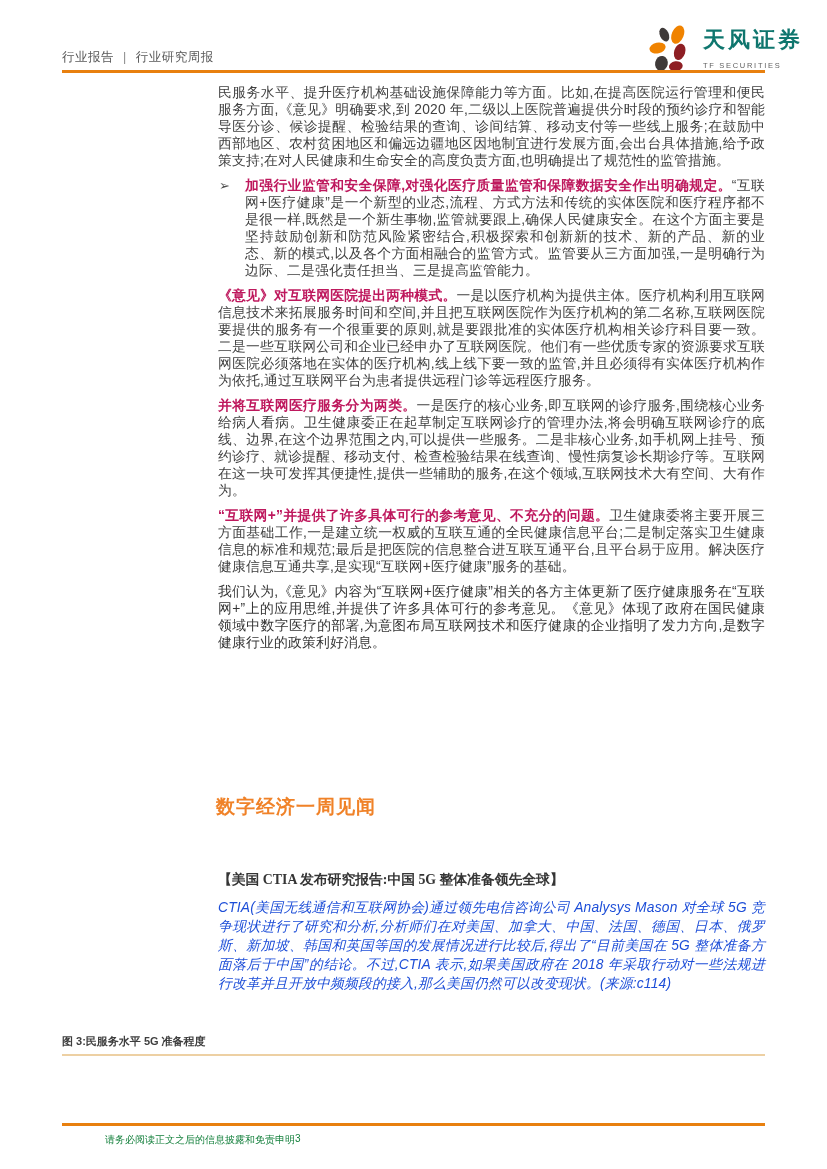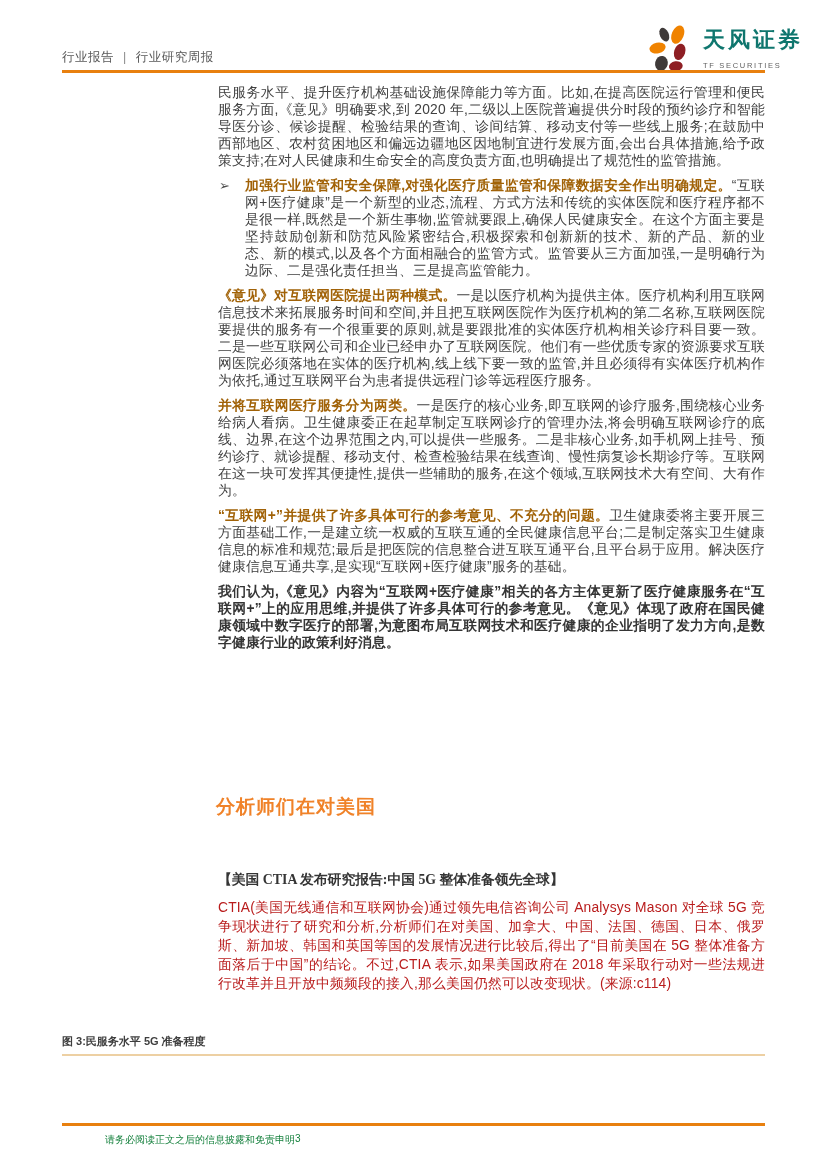--- a/index.html
+++ b/index.html
@@ -29,39 +29,39 @@
     font-size:7.5px; color:#5f5f5f; letter-spacing:1.7px; line-height:9px;
     white-space:nowrap;
     margin-top:9px;
   }
   
   .content { position:absolute; left:218px; top:84px; width:547px; }
   .para {
     margin:0 0 8px 0; font-size:13.8px; line-height:17px; color:#404040;
     text-align:justify; letter-spacing:0.2px;
   }
-  .para b { color:#a16207; }
+  .para b { color:#be185d; }
   .para.bullet { position:relative; padding-left:27px; }
   .para .bullet-glyph {
     position:absolute; left:1px; top:0; color:#4d4d4d; font-size:13px;
   }
-  .para.bold-para { font-weight:bold; color:#353535; }
+  .para.bold-para { font-weight:normal; color:#353535; }
   
   .section-heading {
     position:absolute; left:216px; top:794px; width:547px;
     font-size:19px; font-weight:bold; color:#f08228; letter-spacing:1px;
   }
   .news-title {
     position:absolute; left:218px; top:871px; width:547px;
     font-size:13.8px; font-weight:bold; color:#353535;font-family:Liberation Serif, serif;
   }
   .news-body {
     position:absolute; left:218px; top:898px; width:547px;
-    font-size:13.8px; line-height:19px; color:#b91c1c;
-    text-align:justify; letter-spacing:0.2px;
+    font-size:13.8px; line-height:19px; color:#1d4ed8;
+    text-align:justify; letter-spacing:0.2px;font-style:italic;
   }
   
   .figure-caption {
     position:absolute; left:62px; top:1034px; width:703px;
     font-size:11px; font-weight:bold; color:#3e3e3e;
   }
   .caption-rule {
     position:absolute; left:62px; top:1054px; width:703px; height:2px;
     background:#edd0a3;
   }
@@ -106,21 +106,21 @@
 
   <div class="content">
       <p class="para">民服务水平、提升医疗机构基础设施保障能力等方面。比如,在提高医院运行管理和便民服务方面,《意见》明确要求,到 2020 年,二级以上医院普遍提供分时段的预约诊疗和智能导医分诊、候诊提醒、检验结果的查询、诊间结算、移动支付等一些线上服务;在鼓励中西部地区、农村贫困地区和偏远边疆地区因地制宜进行发展方面,会出台具体措施,给予政策支持;在对人民健康和生命安全的高度负责方面,也明确提出了规范性的监管措施。</p>
       <p class="para bullet"><span class="bullet-glyph">➢</span><b>加强行业监管和安全保障,对强化医疗质量监管和保障数据安全作出明确规定。</b>“互联网+医疗健康”是一个新型的业态,流程、方式方法和传统的实体医院和医疗程序都不是很一样,既然是一个新生事物,监管就要跟上,确保人民健康安全。在这个方面主要是坚持鼓励创新和防范风险紧密结合,积极探索和创新新的技术、新的产品、新的业态、新的模式,以及各个方面相融合的监管方式。监管要从三方面加强,一是明确行为边际、二是强化责任担当、三是提高监管能力。</p>
       <p class="para"><b>《意见》对互联网医院提出两种模式。</b>一是以医疗机构为提供主体。医疗机构利用互联网信息技术来拓展服务时间和空间,并且把互联网医院作为医疗机构的第二名称,互联网医院要提供的服务有一个很重要的原则,就是要跟批准的实体医疗机构相关诊疗科目要一致。二是一些互联网公司和企业已经申办了互联网医院。他们有一些优质专家的资源要求互联网医院必须落地在实体的医疗机构,线上线下要一致的监管,并且必须得有实体医疗机构作为依托,通过互联网平台为患者提供远程门诊等远程医疗服务。</p>
       <p class="para"><b>并将互联网医疗服务分为两类。</b>一是医疗的核心业务,即互联网的诊疗服务,围绕核心业务给病人看病。卫生健康委正在起草制定互联网诊疗的管理办法,将会明确互联网诊疗的底线、边界,在这个边界范围之内,可以提供一些服务。二是非核心业务,如手机网上挂号、预约诊疗、就诊提醒、移动支付、检查检验结果在线查询、慢性病复诊长期诊疗等。互联网在这一块可发挥其便捷性,提供一些辅助的服务,在这个领域,互联网技术大有空间、大有作为。</p>
       <p class="para"><b>“互联网+”并提供了许多具体可行的参考意见、不充分的问题。</b>卫生健康委将主要开展三方面基础工作,一是建立统一权威的互联互通的全民健康信息平台;二是制定落实卫生健康信息的标准和规范;最后是把医院的信息整合进互联互通平台,且平台易于应用。解决医疗健康信息互通共享,是实现“互联网+医疗健康”服务的基础。</p>
       <p class="para bold-para">我们认为,《意见》内容为“互联网+医疗健康”相关的各方主体更新了医疗健康服务在“互联网+”上的应用思维,并提供了许多具体可行的参考意见。《意见》体现了政府在国民健康领域中数字医疗的部署,为意图布局互联网技术和医疗健康的企业指明了发力方向,是数字健康行业的政策利好消息。</p>
     </div>
 
-  <div class="section-heading">分析师们在对美国</div>
+  <div class="section-heading">数字经济一周见闻</div>
 
   <div class="news-title">【美国 CTIA 发布研究报告:中国 5G 整体准备领先全球】</div>
 
   <div class="news-body">CTIA(美国无线通信和互联网协会)通过领先电信咨询公司 Analysys Mason 对全球 5G 竞争现状进行了研究和分析,分析师们在对美国、加拿大、中国、法国、德国、日本、俄罗斯、新加坡、韩国和英国等国的发展情况进行比较后,得出了“目前美国在 5G 整体准备方面落后于中国”的结论。不过,CTIA 表示,如果美国政府在 2018 年采取行动对一些法规进行改革并且开放中频频段的接入,那么美国仍然可以改变现状。(来源:c114)</div>
 
   <div class="figure-caption">图 3:民服务水平 5G 准备程度</div>
   <div class="caption-rule"></div>
 
   <div class="footer-rule"></div>
   <div class="footer-row">

